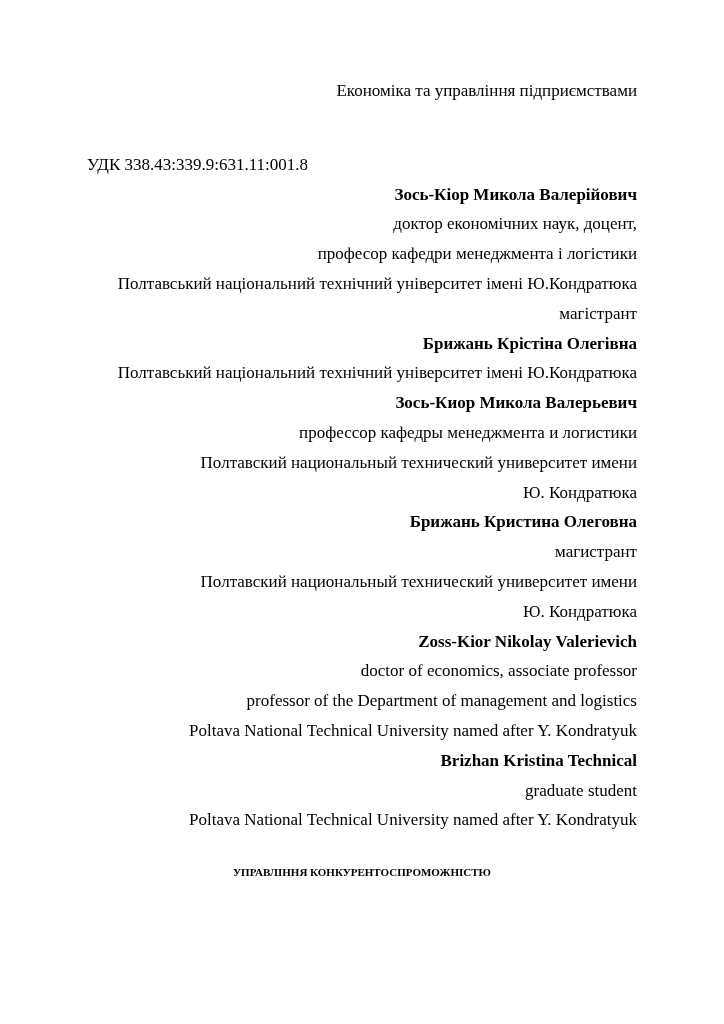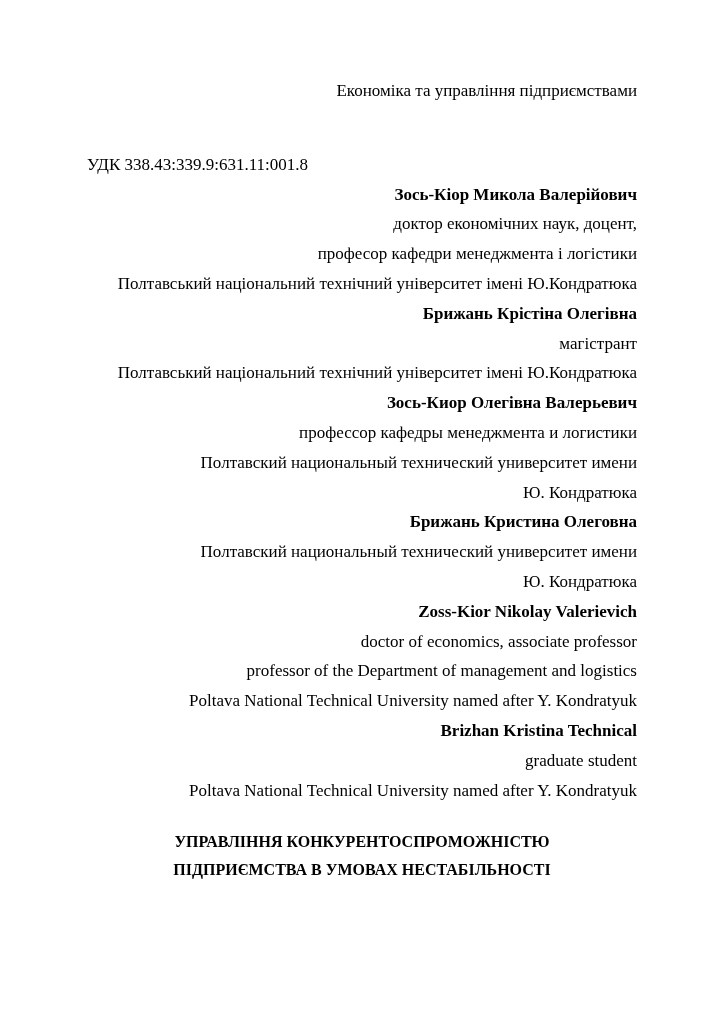--- a/index.html
+++ b/index.html
@@ -29,49 +29,50 @@
   }
   .right { text-align: right; }
   .left  { text-align: left; margin-top: 44px; }
   .bold  { font-weight: bold; }
   .title-block {
     margin-top: 23px;
     text-align: center;
     font-weight: bold;
   }
   .title-line {
-    font-size: 16px;
+    font-size: 11px;
     line-height: 28px;
     white-space: nowrap;
   }
 </style>
 </head>
 <body>
 
 <div class="page">
   <div class="content">
 
     <div class="line right">Економіка та управління підприємствами</div>
     <div class="line left">УДК 338.43:339.9:631.11:001.8</div>
 
     <div class="line right bold">Зось-Кіор Микола Валерійович</div>
     <div class="line right">доктор економічних наук, доцент,</div>
     <div class="line right">професор кафедри менеджмента і логістики</div>
     <div class="line right">Полтавський національний технічний університет імені Ю.Кондратюка</div>
 
+    <div class="line right">магістрант</div>
     <div class="line right bold">Брижань Крістіна Олегівна</div>
-    <div class="line right">магістрант</div>
     <div class="line right">Полтавський національний технічний університет імені Ю.Кондратюка</div>
 
-    <div class="line right bold">Зось-Киор Олегівна Валерьевич</div>
+    <div class="line right bold">Зось-Киор Микола Валерьевич</div>
     <div class="line right">профессор кафедры менеджмента и логистики</div>
     <div class="line right">Полтавский национальный технический университет имени</div>
     <div class="line right">Ю. Кондратюка</div>
 
     <div class="line right bold">Брижань Кристина Олеговна</div>
+    <div class="line right">магистрант</div>
     <div class="line right">Полтавский национальный технический университет имени</div>
     <div class="line right">Ю. Кондратюка</div>
 
     <div class="line right bold">Zoss-Kior Nikolay Valerievich</div>
     <div class="line right">doctor of economics, associate professor</div>
     <div class="line right">professor of the Department of management and logistics</div>
     <div class="line right">Poltava National Technical University named after Y. Kondratyuk</div>
 
     <div class="line right bold">Brizhan Kristina Technical</div>
     <div class="line right">graduate student</div>

